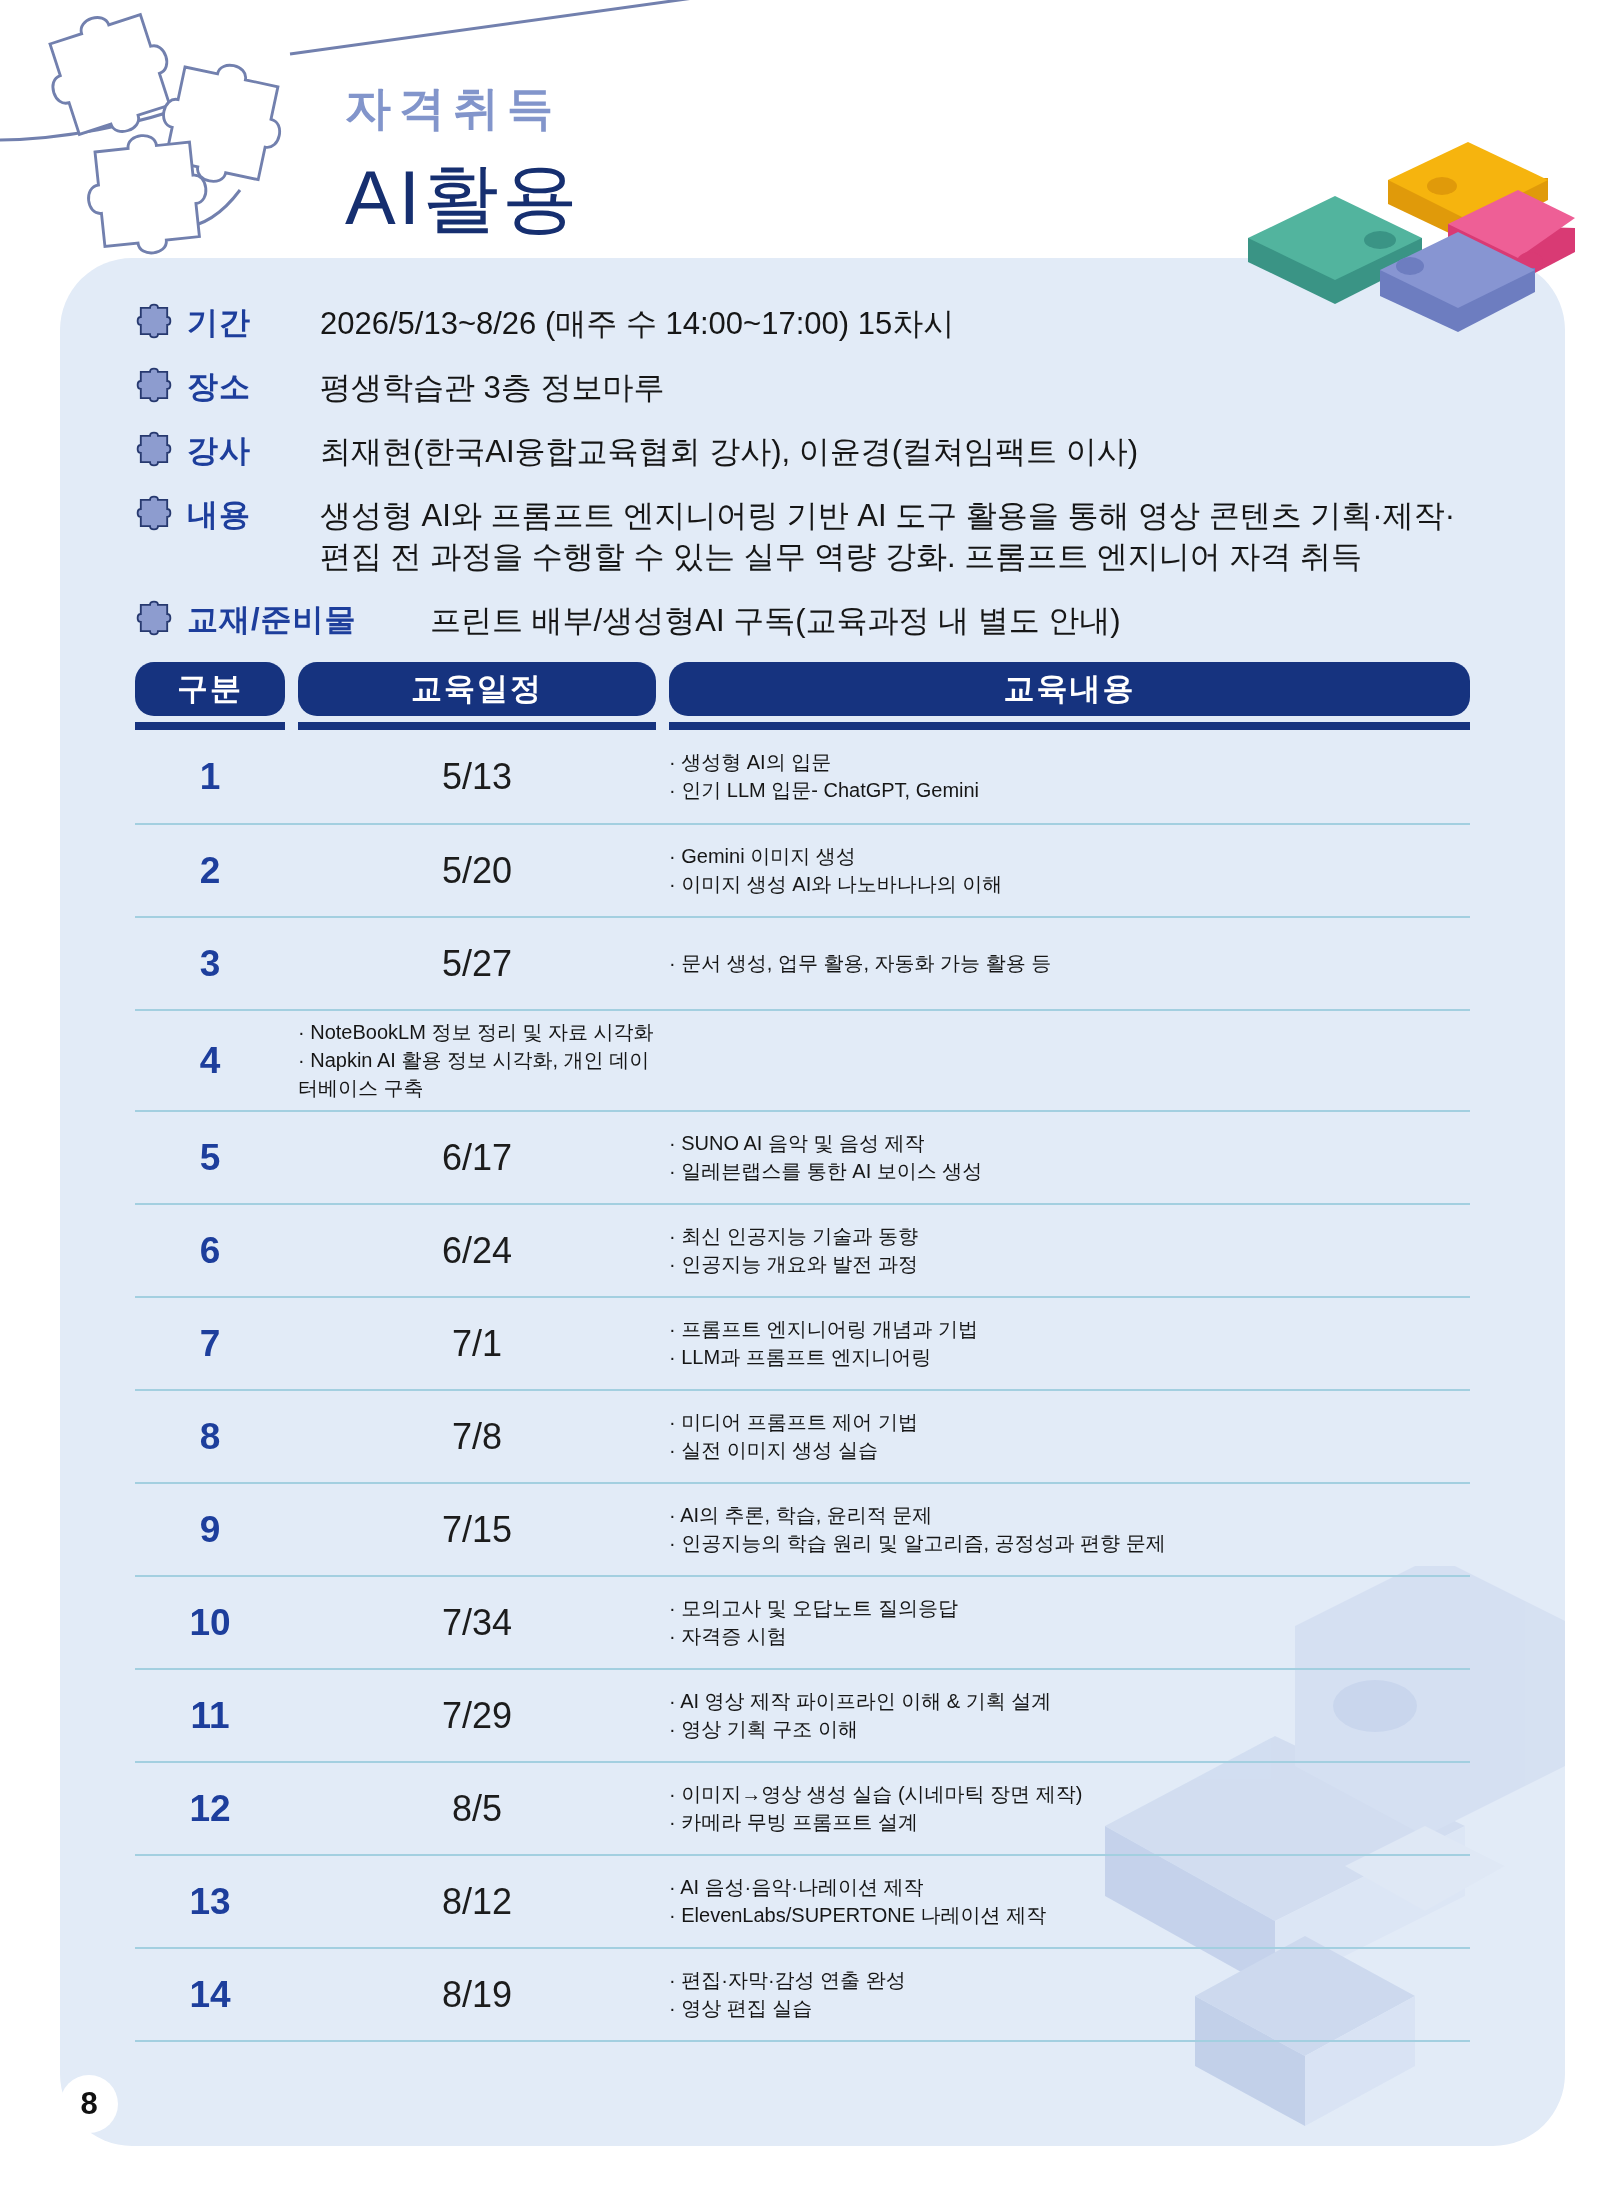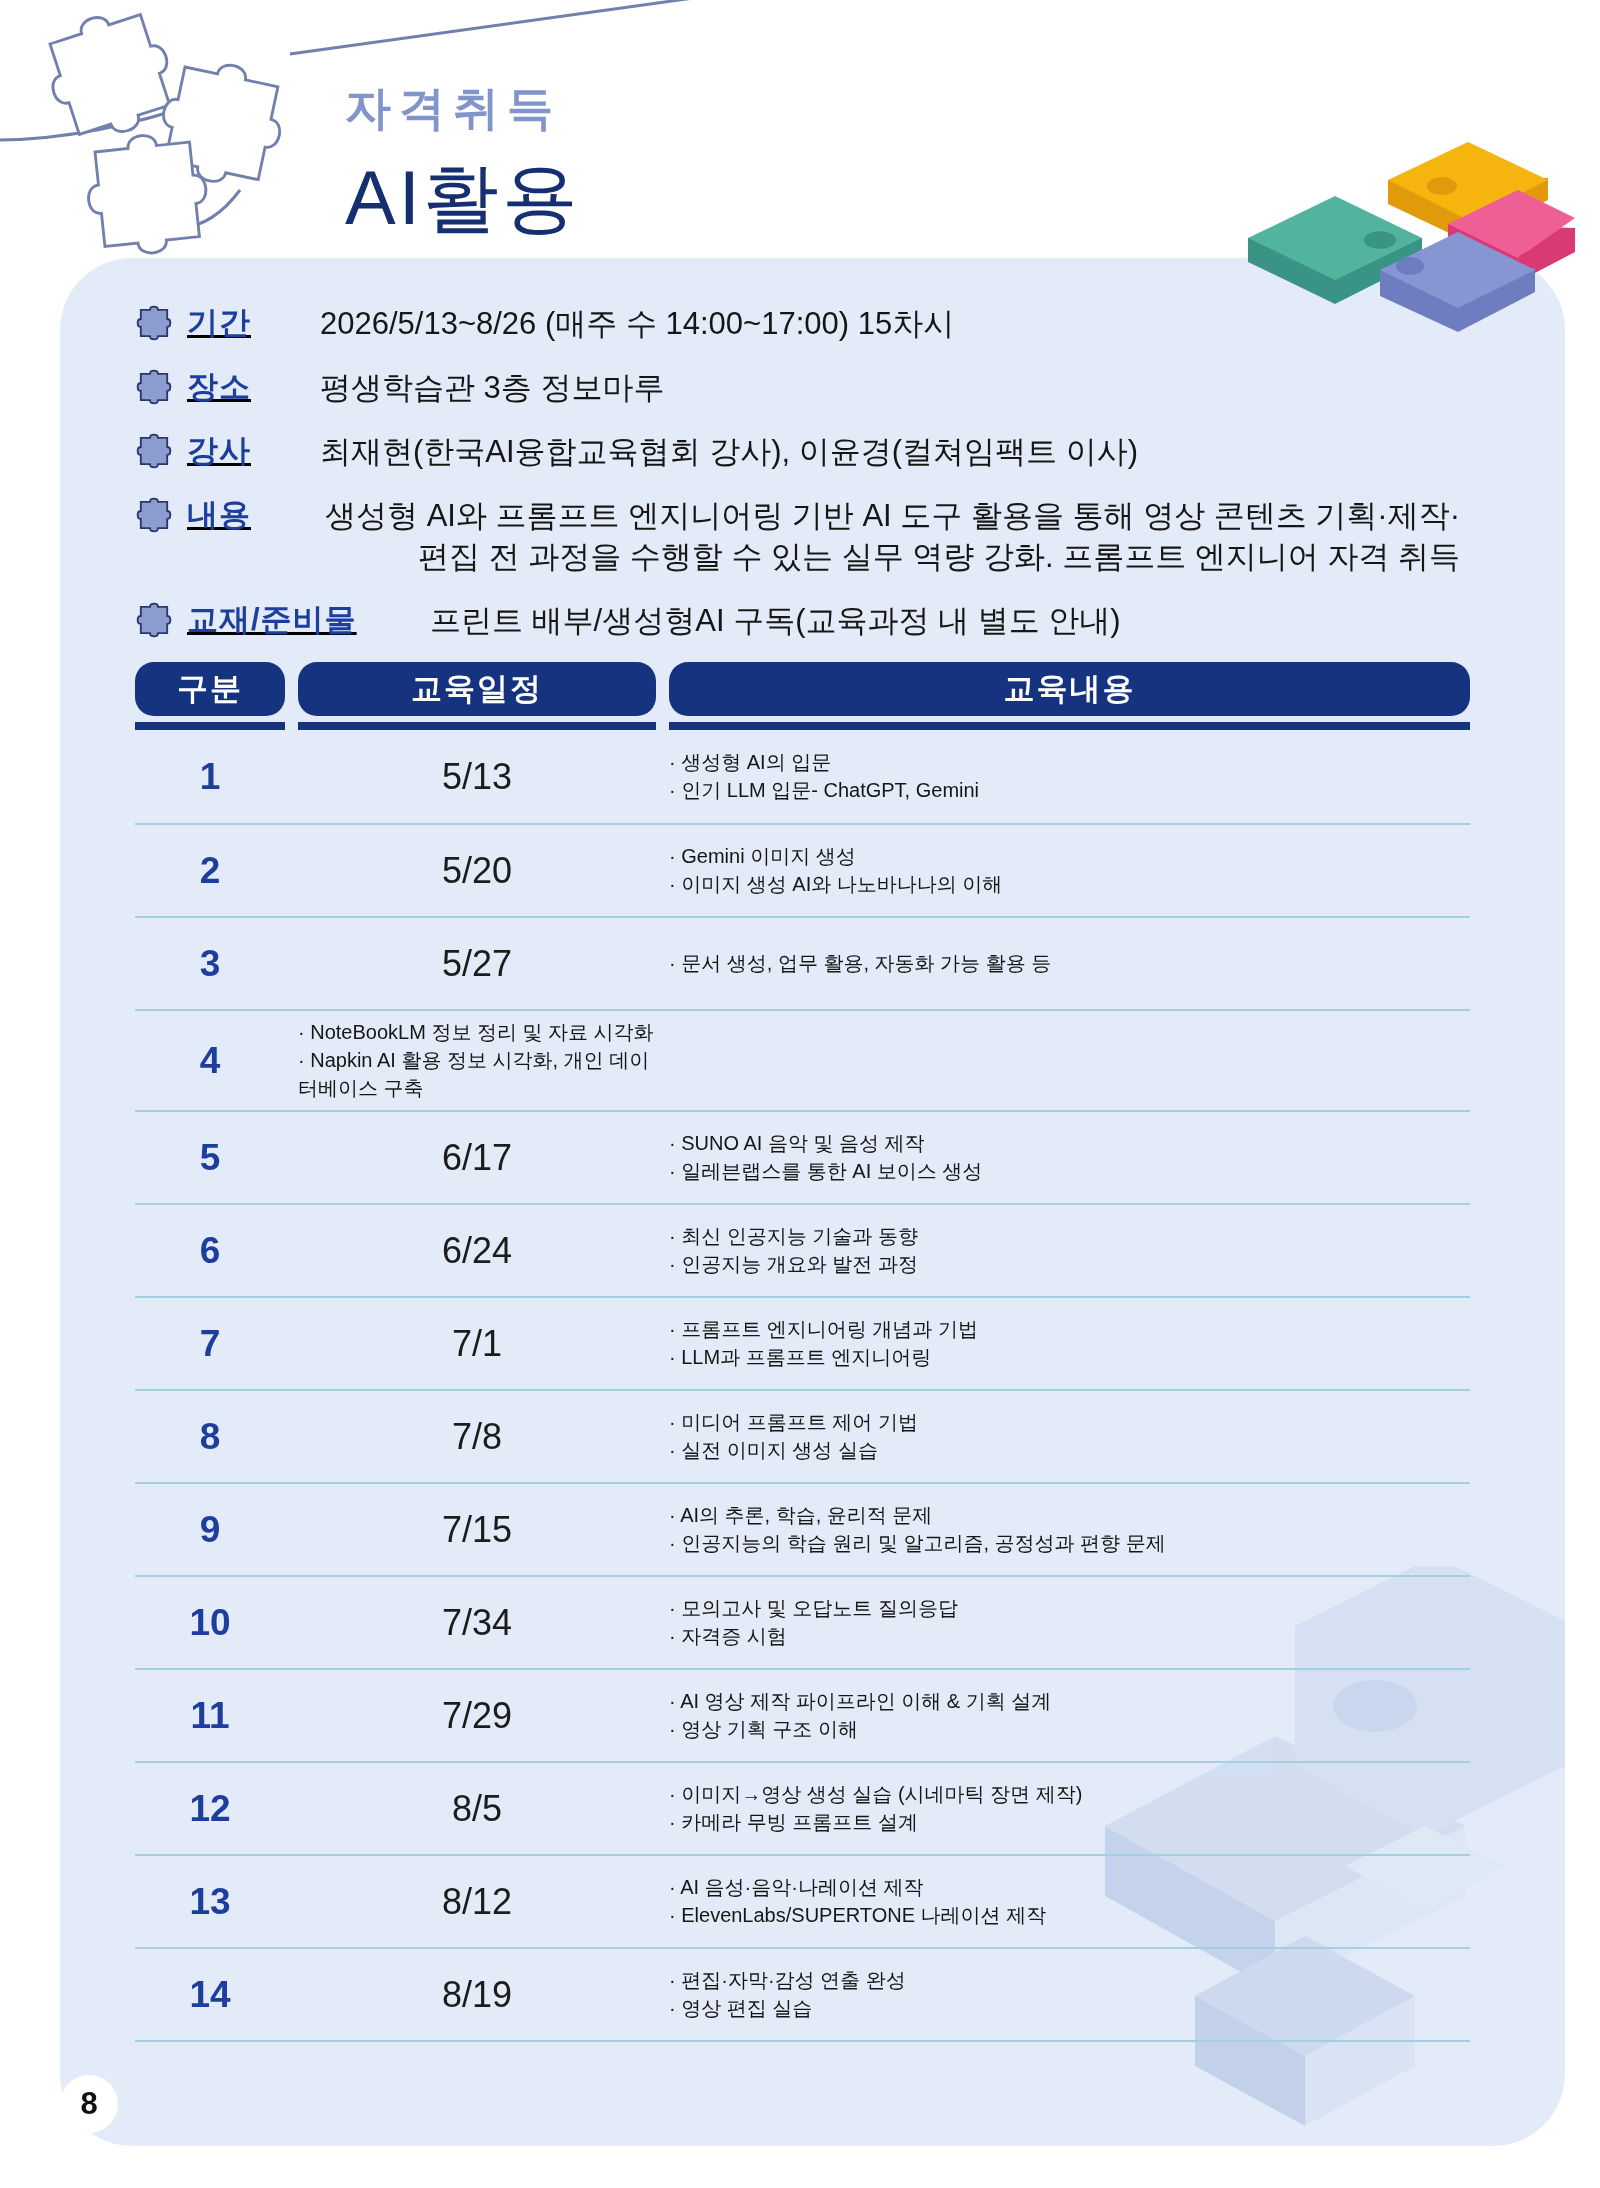--- a/index.html
+++ b/index.html
@@ -30,25 +30,25 @@
   
   .panel{position:absolute;left:60px;top:258px;width:1505px;height:1888px;
          background:var(--panel);border-radius:72px;z-index:1;overflow:hidden;
          padding:44px 95px 0 75px;}
   .panel-watermark{position:absolute;right:0;bottom:0;z-index:0;pointer-events:none;}
   .panel-content{position:relative;z-index:1;}
 
   
   .info-list{margin-bottom:16px;}
   .info-row{display:flex;align-items:flex-start;margin-bottom:21px;}
-  .info-key{display:flex;align-items:center;flex:0 0 auto;min-width:185px;text-decoration:underline;}
+  .info-key{display:flex;flex:0 0 auto;min-width:185px;}
   .info-row.wide .info-key{min-width:295px;}
   .puzzle-ic{width:38px;height:38px;margin-right:14px;flex:0 0 auto;}
   .info-label{font-size:31px;font-weight:bold;color:var(--navy-label);letter-spacing:1px;white-space:nowrap;}
-  .info-value{font-size:31px;color:var(--ink);line-height:1.32;padding-top:2px;text-align:right;}
+  .info-value{font-size:31px;color:var(--ink);line-height:1.32;padding-top:2px;}
   .info-row.multiline .info-value{max-width:1140px;}
 
   
   .sched{margin-top:4px;}
   .thead{display:grid;grid-template-columns:150px 358px 1fr;column-gap:13px;}
   .th .th-main{height:54px;background:var(--navy);color:#fff;font-size:31px;font-weight:bold;
                display:flex;align-items:center;justify-content:center;letter-spacing:2px;border-radius:19px;}
   .th .th-sub{height:8px;background:var(--navy);margin-top:6px;}
   .trow{display:grid;grid-template-columns:150px 358px 1fr;column-gap:13px;
         min-height:93px;align-items:center;border-top:2px solid var(--divider);padding:8px 0;}

